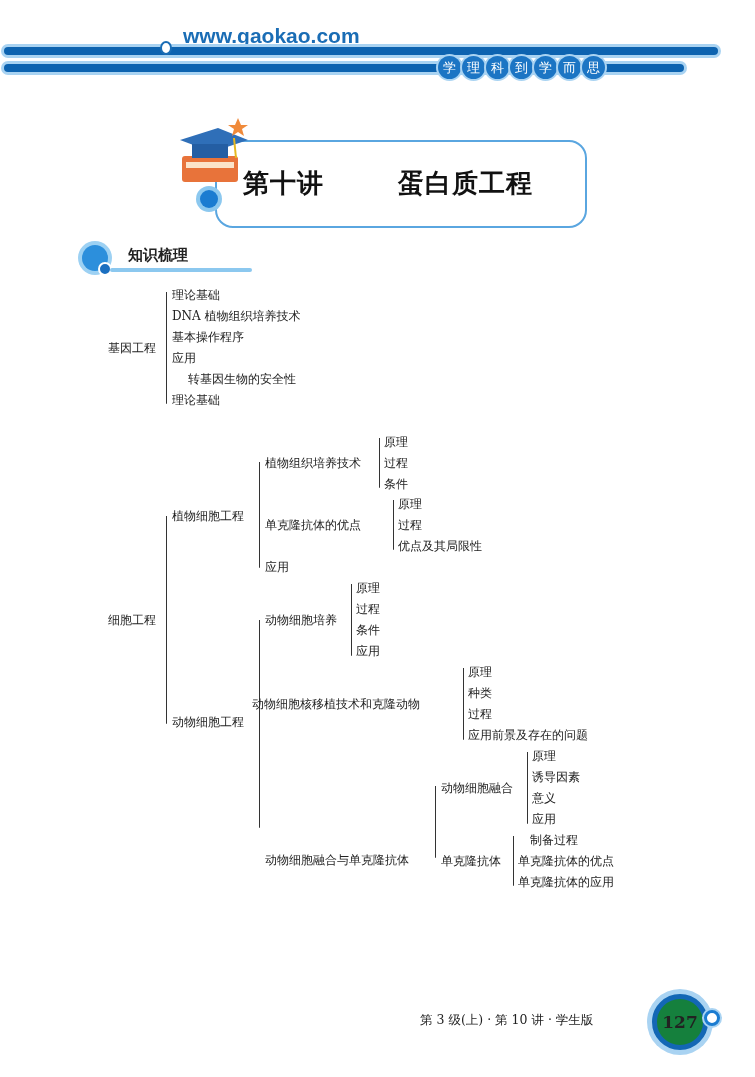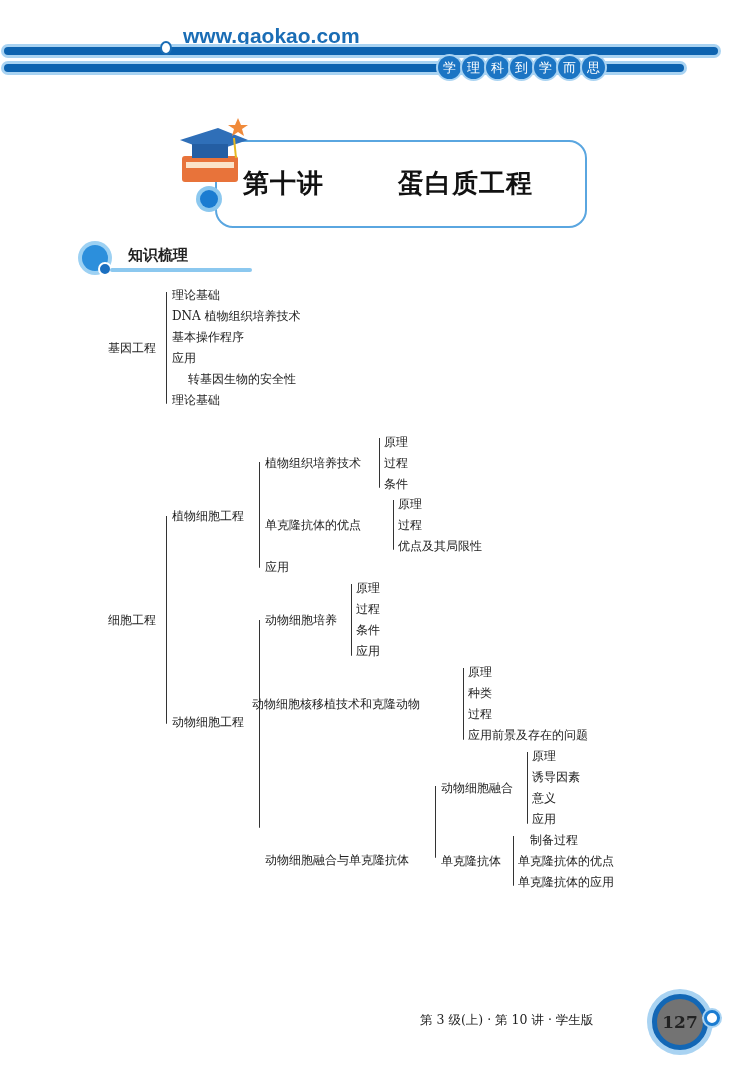--- a/index.html
+++ b/index.html
@@ -18,21 +18,21 @@
   .cap{left:178px;top:118px;width:74px;height:70px;}
   .dot-big{left:200px;top:190px;width:18px;height:18px;border-radius:50%;background:#1b7cd1;box-shadow:0 0 0 4px #8cc8ef;}
   .sec-icon{left:82px;top:245px;width:26px;height:26px;border-radius:50%;background:#2c8fdc;box-shadow:0 0 0 4px #9dd1f3;}
   .sec-icon2{left:98px;top:262px;width:10px;height:10px;border-radius:50%;background:#1b6fc0;border:2px solid #fff;}
   .sec-title{left:128px;top:246px;font-family:"DejaVu Sans",sans-serif;font-weight:bold;font-size:15px;color:#222;}
   .sec-line{left:110px;top:268px;width:142px;height:4px;background:#8cc8ef;border-radius:2px;}
   .t{position:absolute;font-size:12px;white-space:nowrap;line-height:16px;}
   .brace{position:absolute;border-left:1px solid #333;border-top-left-radius:5px;border-bottom-left-radius:5px;}
   .brace::before,.brace::after{content:"";position:absolute;left:-1px;width:4px;height:4px;border-left:1px solid #333;}
   .footer{left:420px;top:1012px;font-size:12.5px;font-family:"DejaVu Serif",serif;color:#222;}
-  .pg{left:652px;top:994px;width:46px;height:46px;border-radius:50%;background:#737373;border:5px solid #1367b5;box-shadow:0 0 0 5px #a9d3f2;display:flex;align-items:center;justify-content:center;font-weight:bold;font-size:17px;font-family:"DejaVu Serif",serif;text-align:center;}
+  .pg{left:652px;top:994px;width:46px;height:46px;border-radius:50%;background:#15803d;border:5px solid #1367b5;box-shadow:0 0 0 5px #a9d3f2;display:flex;align-items:center;justify-content:center;font-weight:bold;font-size:17px;font-family:"DejaVu Serif",serif;text-align:center;}
   .pg-dot{left:704px;top:1010px;width:10px;height:10px;border-radius:50%;border:3px solid #1b7cd1;background:#fff;box-shadow:0 0 0 2px #a9d3f2;}
 </style>
 </head>
 <body>
 
 <div class="abs url">www.gaokao.com</div>
 <div class="abs bar bar1"></div>
 <div class="abs bar bar2"></div>
 <div class="abs ring"></div>
 <div class="abs motto">

